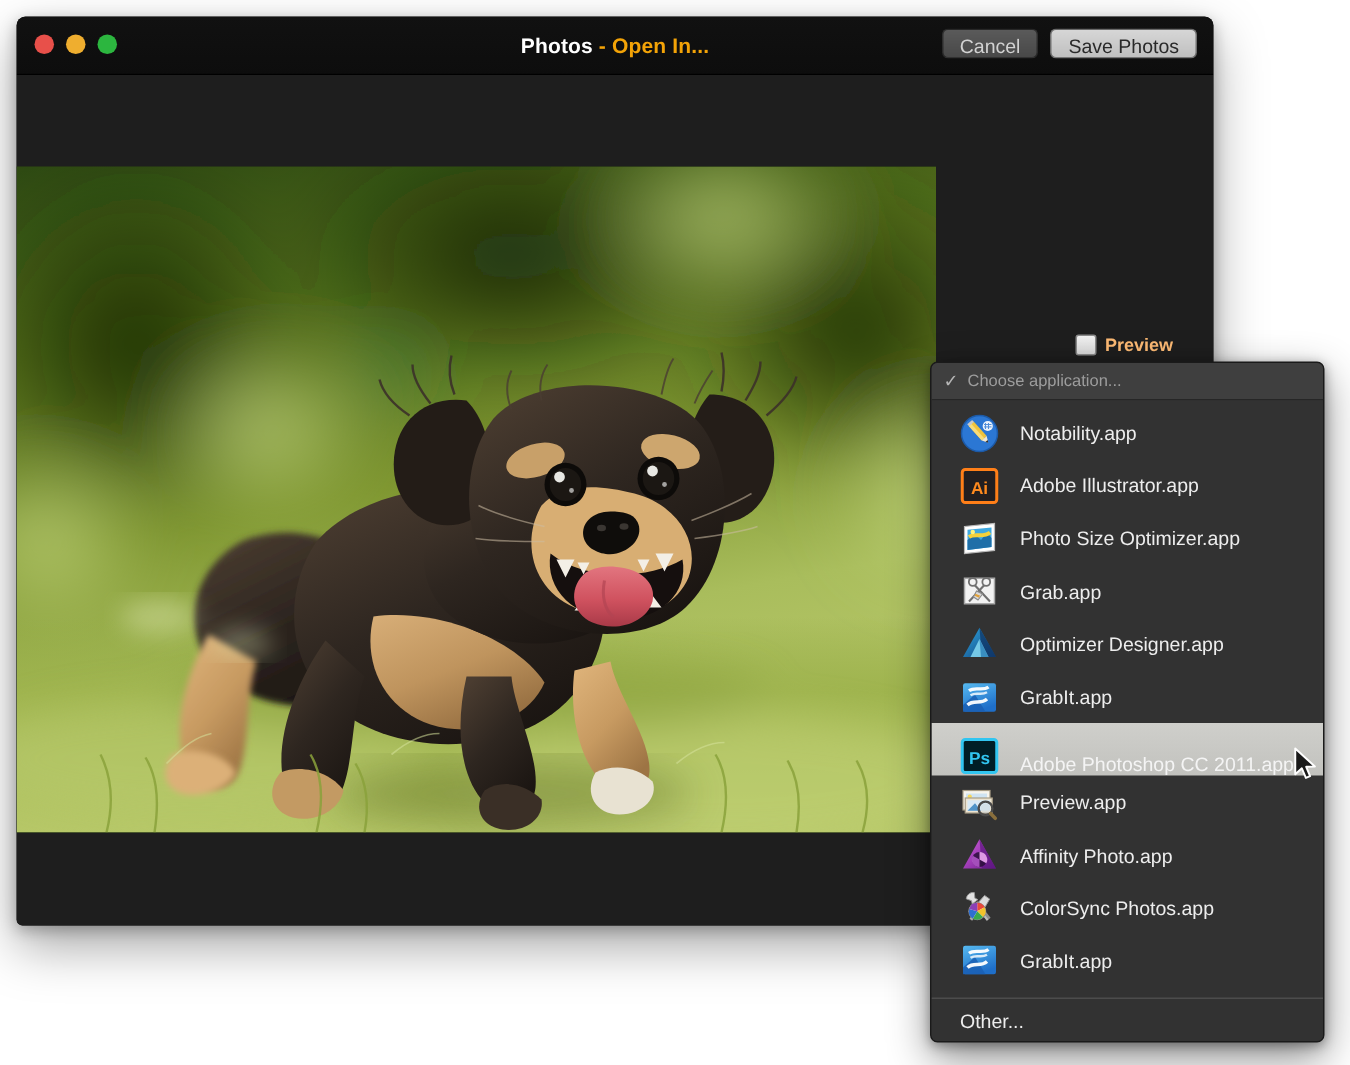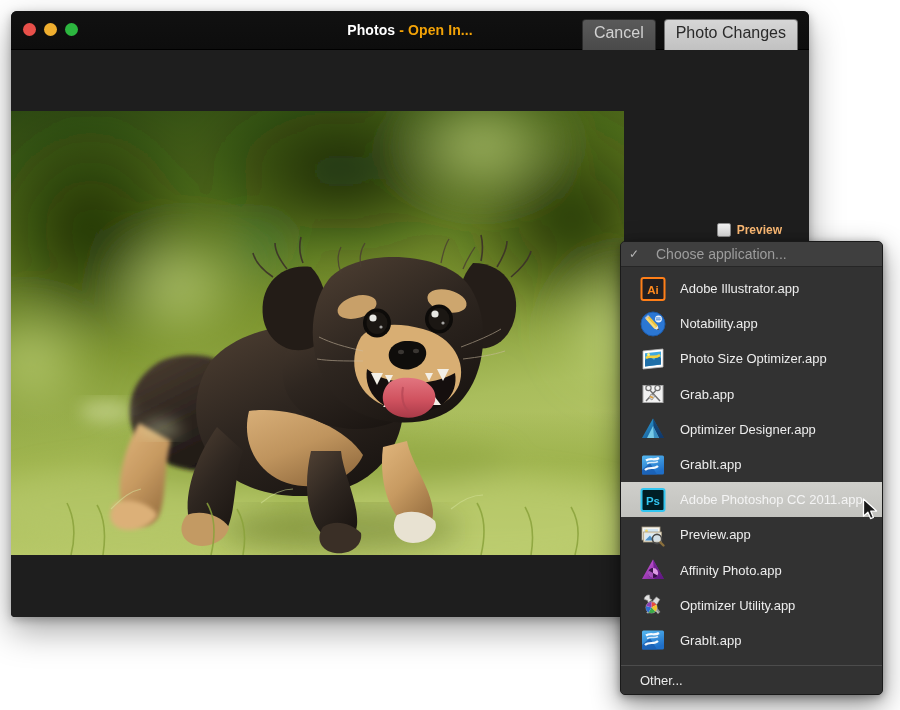--- a/index.html
+++ b/index.html
@@ -69,23 +69,23 @@
 
   .tb-buttons {
     position: absolute;
     right: 11px;
     top: 8px;
     display: flex;
     gap: 8px;
     align-items: center;
   }
   .tb-btn {
-    font-size: 16px;
+    font-size: 13px;
     border-radius: 4px;
-    padding: 4px 11px 11px;
+    padding: 4px 11px 0;
     line-height: 1.1;
     border: 1px solid rgba(0,0,0,0.45);
     white-space: nowrap;
     cursor: default;
   }
   .tb-btn.cancel {
     background: linear-gradient(to bottom, #5a5a5a, #484848);
     color: #d2d2d2;
   }
   .tb-btn.save {
@@ -155,39 +155,40 @@
     padding-left: 8px;
     border-bottom: 1px solid #262626;
   }
   .menu-check {
     width: 14px;
     color: #b6b6b6;
     font-size: 12px;
     line-height: 1;
   }
   .menu-header-label {
-    font-size: 14px;
+    font-size: 11px;
     color: #9d9d9d;
-    margin-left: 13px;
+    margin-left: 2px;
   }
 
   .menu-list {
     padding: 4px 0 4px 0;
     background: #323232;
   }
 
   .menu-item {
     display: flex;
     align-items: center;
     height: 35.2px;
     padding-left: 19px;
     cursor: default;
   }
   .menu-item.selected {
     background: linear-gradient(to bottom, #cfcfcb, #c2c2be);
+    align-items: flex-end;
   }
   .menu-item .icon {
     width: 26px; height: 26px;
     flex: 0 0 26px;
     display: block;
     position: relative;
   }
   .menu-item .icon svg { display:block; width:26px; height:26px; }
   .menu-item .label {
     margin-left: 14px;
@@ -238,21 +239,21 @@
         <span class="dot yellow"></span>
         <span class="dot green"></span>
       </div>
 
       <div class="title">
         <span class="t-main">Photos</span><span class="t-sub"> - Open In...</span>
       </div>
 
       <div class="tb-buttons">
         <div class="tb-btn cancel">Cancel</div>
-        <div class="tb-btn save">Photo Changes</div>
+        <div class="tb-btn save">Save Photos</div>
       </div>
     </div>
 
     <div class="body">
 
       <div class="photo">
         <svg width="613" height="444" viewBox="0 0 613 444" xmlns="http://www.w3.org/2000/svg">
           <defs>
             <linearGradient id="bgTop" x1="0" y1="0" x2="0.25" y2="1">
               <stop offset="0%" stop-color="#2e4a12"></stop>
@@ -455,49 +456,49 @@
     <div class="menu-header">
       <span class="menu-check">✓</span>
       <span class="menu-header-label">Choose application...</span>
     </div>
 
     <div class="menu-list">
 
       <div class="menu-item">
         <span class="icon">
           <svg viewBox="0 0 26 26" xmlns="http://www.w3.org/2000/svg">
-            <rect x="1.5" y="2" width="23" height="22" rx="2" fill="#231f20" stroke="#ff7f18" stroke-width="2"></rect>
-            <text x="13" y="18.2" text-anchor="middle" font-family="Liberation Sans, sans-serif" font-size="11.5" font-weight="bold" fill="#ff8a1e">Ai</text>
-          </svg>
-        </span>
-        <span class="label">Adobe Illustrator.app</span>
-      </div>
-
-      <div class="menu-item">
-        <span class="icon">
-          <svg viewBox="0 0 26 26" xmlns="http://www.w3.org/2000/svg">
             <circle cx="13" cy="13" r="12" fill="#2b77d4"></circle>
             <circle cx="13" cy="13" r="12" fill="none" stroke="#1c5aa8" stroke-width="1"></circle>
             <g transform="rotate(-42 13 13)">
               <rect x="11" y="4.5" width="4.4" height="13" fill="#f0c33c"></rect>
               <rect x="11" y="4.5" width="2.2" height="13" fill="#f7dc7a"></rect>
               <polygon points="11,17.5 15.4,17.5 13.2,21.5" fill="#f3e7cf"></polygon>
               <polygon points="12.2,19.8 14.2,19.8 13.2,21.5" fill="#2a2a2a"></polygon>
               <rect x="11" y="3" width="4.4" height="1.8" fill="#c9c9c9"></rect>
             </g>
             <circle cx="18.5" cy="8" r="3.4" fill="#ffffff" opacity="0.9"></circle>
             <g stroke="#2b77d4" stroke-width="0.7" opacity="0.8">
               <path d="M16 7 h5"></path>
                 <path d="M16 8.6 h5"></path>
                 <path d="M17 6 v4"></path>
                 <path d="M19 6 v4"></path>
             </g>
           </svg>
         </span>
         <span class="label">Notability.app</span>
+      </div>
+
+      <div class="menu-item">
+        <span class="icon">
+          <svg viewBox="0 0 26 26" xmlns="http://www.w3.org/2000/svg">
+            <rect x="1.5" y="2" width="23" height="22" rx="2" fill="#231f20" stroke="#ff7f18" stroke-width="2"></rect>
+            <text x="13" y="18.2" text-anchor="middle" font-family="Liberation Sans, sans-serif" font-size="11.5" font-weight="bold" fill="#ff8a1e">Ai</text>
+          </svg>
+        </span>
+        <span class="label">Adobe Illustrator.app</span>
       </div>
 
       <div class="menu-item">
         <span class="icon">
           <svg viewBox="0 0 26 26" xmlns="http://www.w3.org/2000/svg">
             <polygon points="3,5 23,3 23,21 3,23" fill="#ffffff" stroke="#b9b9b9" stroke-width="0.8"></polygon>
             <polygon points="5,7.2 21,5.6 21,18.6 5,20.6" fill="#3fa9e0"></polygon>
             <polygon points="5,14 10,10 14,14 18,9 21,12.6 21,18.6 5,20.6" fill="#1f6fa8"></polygon>
             <path d="M6 12 C10 9 15 13 20 9" stroke="#f6d13a" stroke-width="2.6" fill="none"></path>
             <circle cx="8.5" cy="8.6" r="1.5" fill="#fff27a"></circle>
@@ -621,21 +622,21 @@
               <path d="M11 4.5 l4.2 0 l0.6 6 l-5.4 0 Z" fill="#dcdcdc" stroke="#9a9a9a" stroke-width="0.6"></path>
             </g>
             <circle cx="11.5" cy="15.5" r="5.6" fill="#ffffff" stroke="#8d8d8d" stroke-width="0.8"></circle>
             <path d="M11.5 15.5 L11.5 9.9 A5.6 5.6 0 0 1 16.4 12.8 Z" fill="#e84a3a"></path>
             <path d="M11.5 15.5 L16.4 12.8 A5.6 5.6 0 0 1 15.3 19.4 Z" fill="#f2c32c"></path>
             <path d="M11.5 15.5 L15.3 19.4 A5.6 5.6 0 0 1 8.6 20.4 Z" fill="#3ba94a"></path>
             <path d="M11.5 15.5 L8.6 20.4 A5.6 5.6 0 0 1 6.2 14 Z" fill="#2f6fd0"></path>
             <path d="M11.5 15.5 L6.2 14 A5.6 5.6 0 0 1 11.5 9.9 Z" fill="#8b3fb5"></path>
           </svg>
         </span>
-        <span class="label">Optimizer Utility.app</span>
+        <span class="label">ColorSync Photos.app</span>
       </div>
 
       <div class="menu-item">
         <span class="icon">
           <svg viewBox="0 0 26 26" xmlns="http://www.w3.org/2000/svg">
             <defs>
               <linearGradient id="gib2" x1="0" y1="0" x2="0.4" y2="1">
                 <stop offset="0%" stop-color="#56b9f0"></stop>
                   <stop offset="100%" stop-color="#1f6fc9"></stop>
               </linearGradient>

